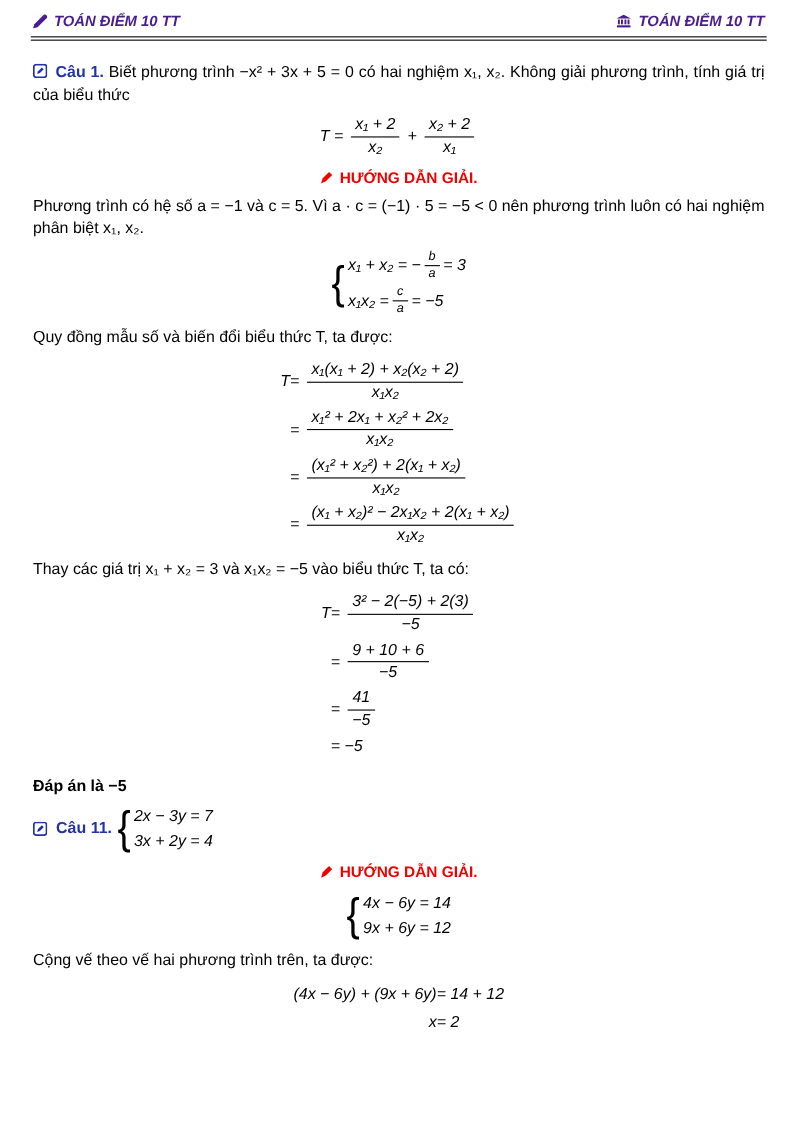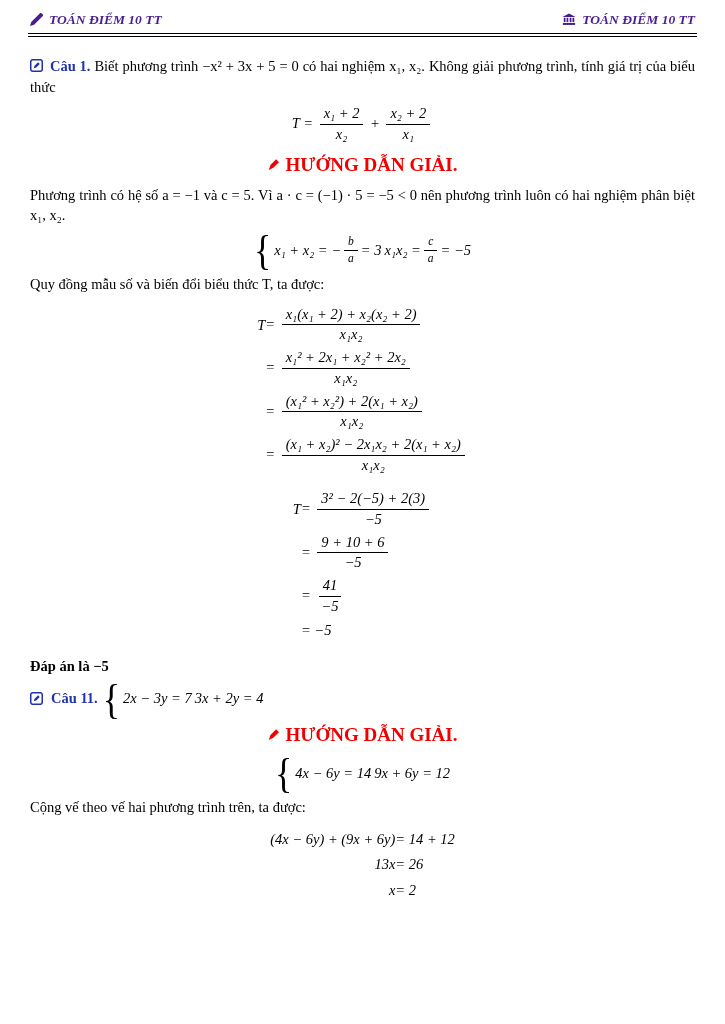--- a/index.html
+++ b/index.html
@@ -6,46 +6,46 @@
     --brand:#4a1d8e;
     --question:#2233aa;
     --guide_red:#f10000;
     --footer_bar:#2e3192;
     --text:#000000;
   }
   *{margin:0;padding:0;box-sizing:border-box;}
   html,body{background:#ffffff;}
   .page{
     width:725px;height:1024px;background:#fff;color:var(--text);
-    font-family:Liberation Serif, serif;font-size:14.5px;line-height:1.42;
+    font-family:Liberation Sans, sans-serif;font-size:14.5px;line-height:1.42;
     display:flex;flex-direction:column;overflow:hidden;position:relative;
   }
   
   .header{display:flex;justify-content:space-between;align-items:center;padding:10px 30px 4px 30px;}
   .brand{color:var(--brand);font-weight:bold;font-style:italic;font-size:13.5px;display:inline-flex;align-items:center;gap:6px;}
   .rule-double{margin:0 28px;height:4px;border-top:1.4px solid #000;border-bottom:1px solid #000;}
   
   .content{flex:1;padding:13px 30px 0 30px;}
   p{margin:6px 0;text-align:justify;}
   .indent{text-indent:22px;}
   .question{display:block;}
   .q-label{color:var(--question);font-weight:bold;}
   .q-icon{color:var(--question);vertical-align:-1px;margin-right:3px;}
-  .guide{display:flex;justify-content:center;align-items:center;gap:5px;color:var(--guide_red);font-weight:bold;margin:7px 0 5px 0;font-size:19px;}
+  .guide{display:flex;justify-content:center;align-items:center;gap:5px;color:var(--guide_red);font-weight:bold;margin:7px 0 5px 0;font-size:14px;}
   .q11row{display:flex;align-items:center;gap:5px;flex-wrap:wrap;}
   
   .math,.mtxt{font-style:italic;}
   .center{display:flex;justify-content:center;margin:8px 0;}
   .frac{display:inline-flex;flex-direction:column;align-items:center;vertical-align:middle;margin:0 3px;line-height:1.22;text-align:center;}
   .frac .num{padding:0 4px 1px 4px;border-bottom:1px solid currentColor;white-space:nowrap;}
   .frac .den{padding:1px 4px 0 4px;white-space:nowrap;}
   .frac.small{font-size:11.5px;line-height:1.15;}
   .cases{display:inline-flex;align-items:center;}
   .cases .brace{font-size:36px;font-style:normal;line-height:0.9;transform:scaleY(1.15);margin-right:3px;font-weight:400;}
-  .case-lines{display:inline-flex;flex-direction:row;align-items:flex-start;gap:3px;}
+  .case-lines{display:inline-flex;flex-direction:column;align-items:flex-start;gap:3px;}
   .case-line{white-space:nowrap;display:inline-flex;align-items:center;}
   .eq-table{display:table;margin:6px auto;border-spacing:0 5px;}
   .eq-row{display:table-row;}
   .eq-lhs{display:table-cell;text-align:right;vertical-align:middle;white-space:nowrap;}
   .eq-rhs{display:table-cell;text-align:left;vertical-align:middle;white-space:nowrap;}
   .answer{font-weight:bold;margin-top:10px;}
   svg{display:inline-block;}
 </style>
 </head>
 <body>
@@ -153,20 +153,21 @@
         </div>
       <div class="eq-row">
           <span class="eq-lhs"></span>
           <span class="eq-rhs"><span class="mtxt">= </span><span class="frac">
               <span class="num">(x₁ + x₂)² − 2x₁x₂ + 2(x₁ + x₂)</span>
               <span class="den">x₁x₂</span>
             </span></span>
         </div>
     </div>
 
+    <p>Thay các giá trị x₁ + x₂ = 3 và x₁x₂ = −5 vào biểu thức T, ta có:</p>
 
     <div class="eq-table math">
       <div class="eq-row">
           <span class="eq-lhs"><span class="mtxt">T </span></span>
           <span class="eq-rhs"><span class="mtxt">= </span><span class="frac">
               <span class="num">3² − 2(−5) + 2(3)</span>
               <span class="den">−5</span>
             </span></span>
         </div>
       <div class="eq-row">
@@ -233,24 +234,20 @@
     </div>
 
     <p>Cộng vế theo vế hai phương trình trên, ta được:</p>
 
     <div class="eq-table math">
       <div class="eq-row">
           <span class="eq-lhs"><span class="mtxt">(4x − 6y) + (9x + 6y) </span></span>
           <span class="eq-rhs"><span class="mtxt">= 14 + 12</span></span>
         </div>
       <div class="eq-row">
-          <span class="eq-lhs"><span class="mtxt">13x </span></span>
-          <span class="eq-rhs"><span class="mtxt">= 26</span></span>
-        </div>
-      <div class="eq-row">
           <span class="eq-lhs"><span class="mtxt">x </span></span>
           <span class="eq-rhs"><span class="mtxt">= 2</span></span>
         </div>
     </div>
 
   </main>
 
 </div>
 
 </body></html>

